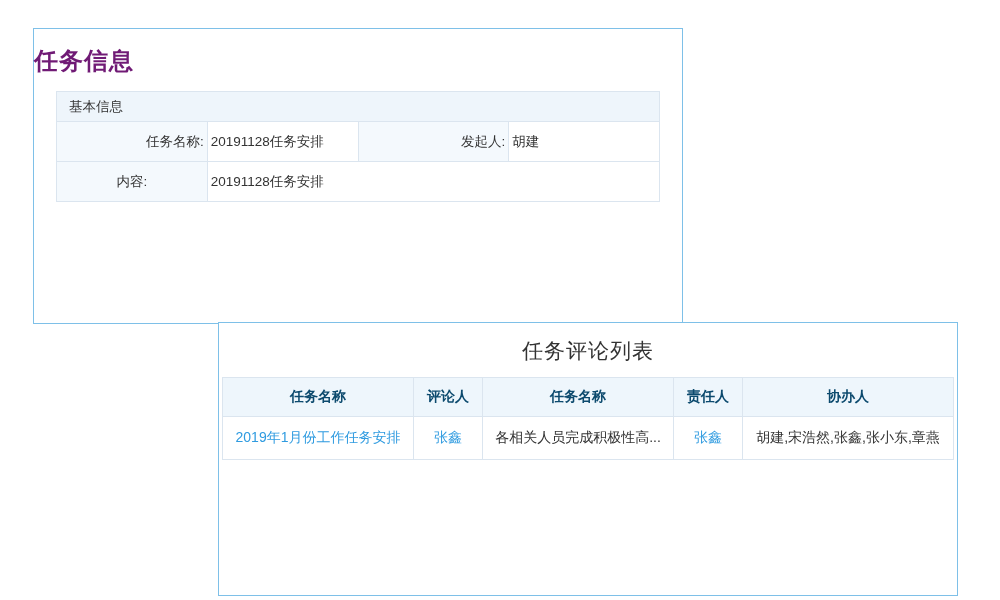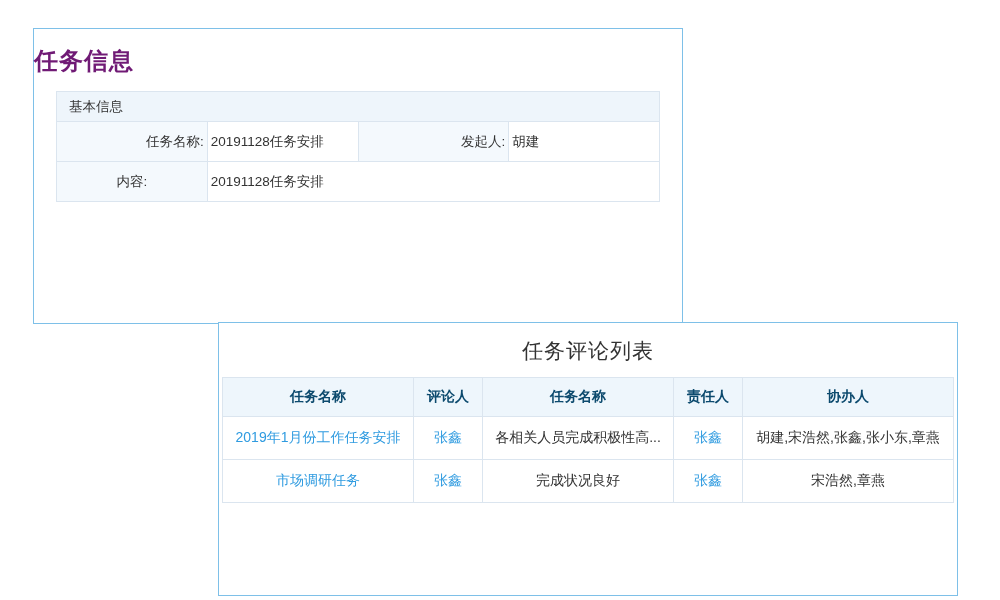--- a/index.html
+++ b/index.html
@@ -201,24 +201,17 @@
         </tr>
       </thead>
       <tbody>
         <tr>
           <td class="col-name"><span class="link">2019年1月份工作任务安排</span></td>
           <td class="col-er"><span class="link">张鑫</span></td>
           <td class="col-cont">各相关人员完成积极性高...</td>
           <td class="col-owner"><span class="link">张鑫</span></td>
           <td class="col-help">胡建,宋浩然,张鑫,张小东,章燕</td>
         </tr>
-        <tr>
-          <td class="col-name"><span class="link">市场调研任务</span></td>
-          <td class="col-er"><span class="link">张鑫</span></td>
-          <td class="col-cont">完成状况良好</td>
-          <td class="col-owner"><span class="link">张鑫</span></td>
-          <td class="col-help">宋浩然,章燕</td>
-        </tr>
       </tbody>
     </table>
   </div>
 
 </div>
 
 </body></html>

